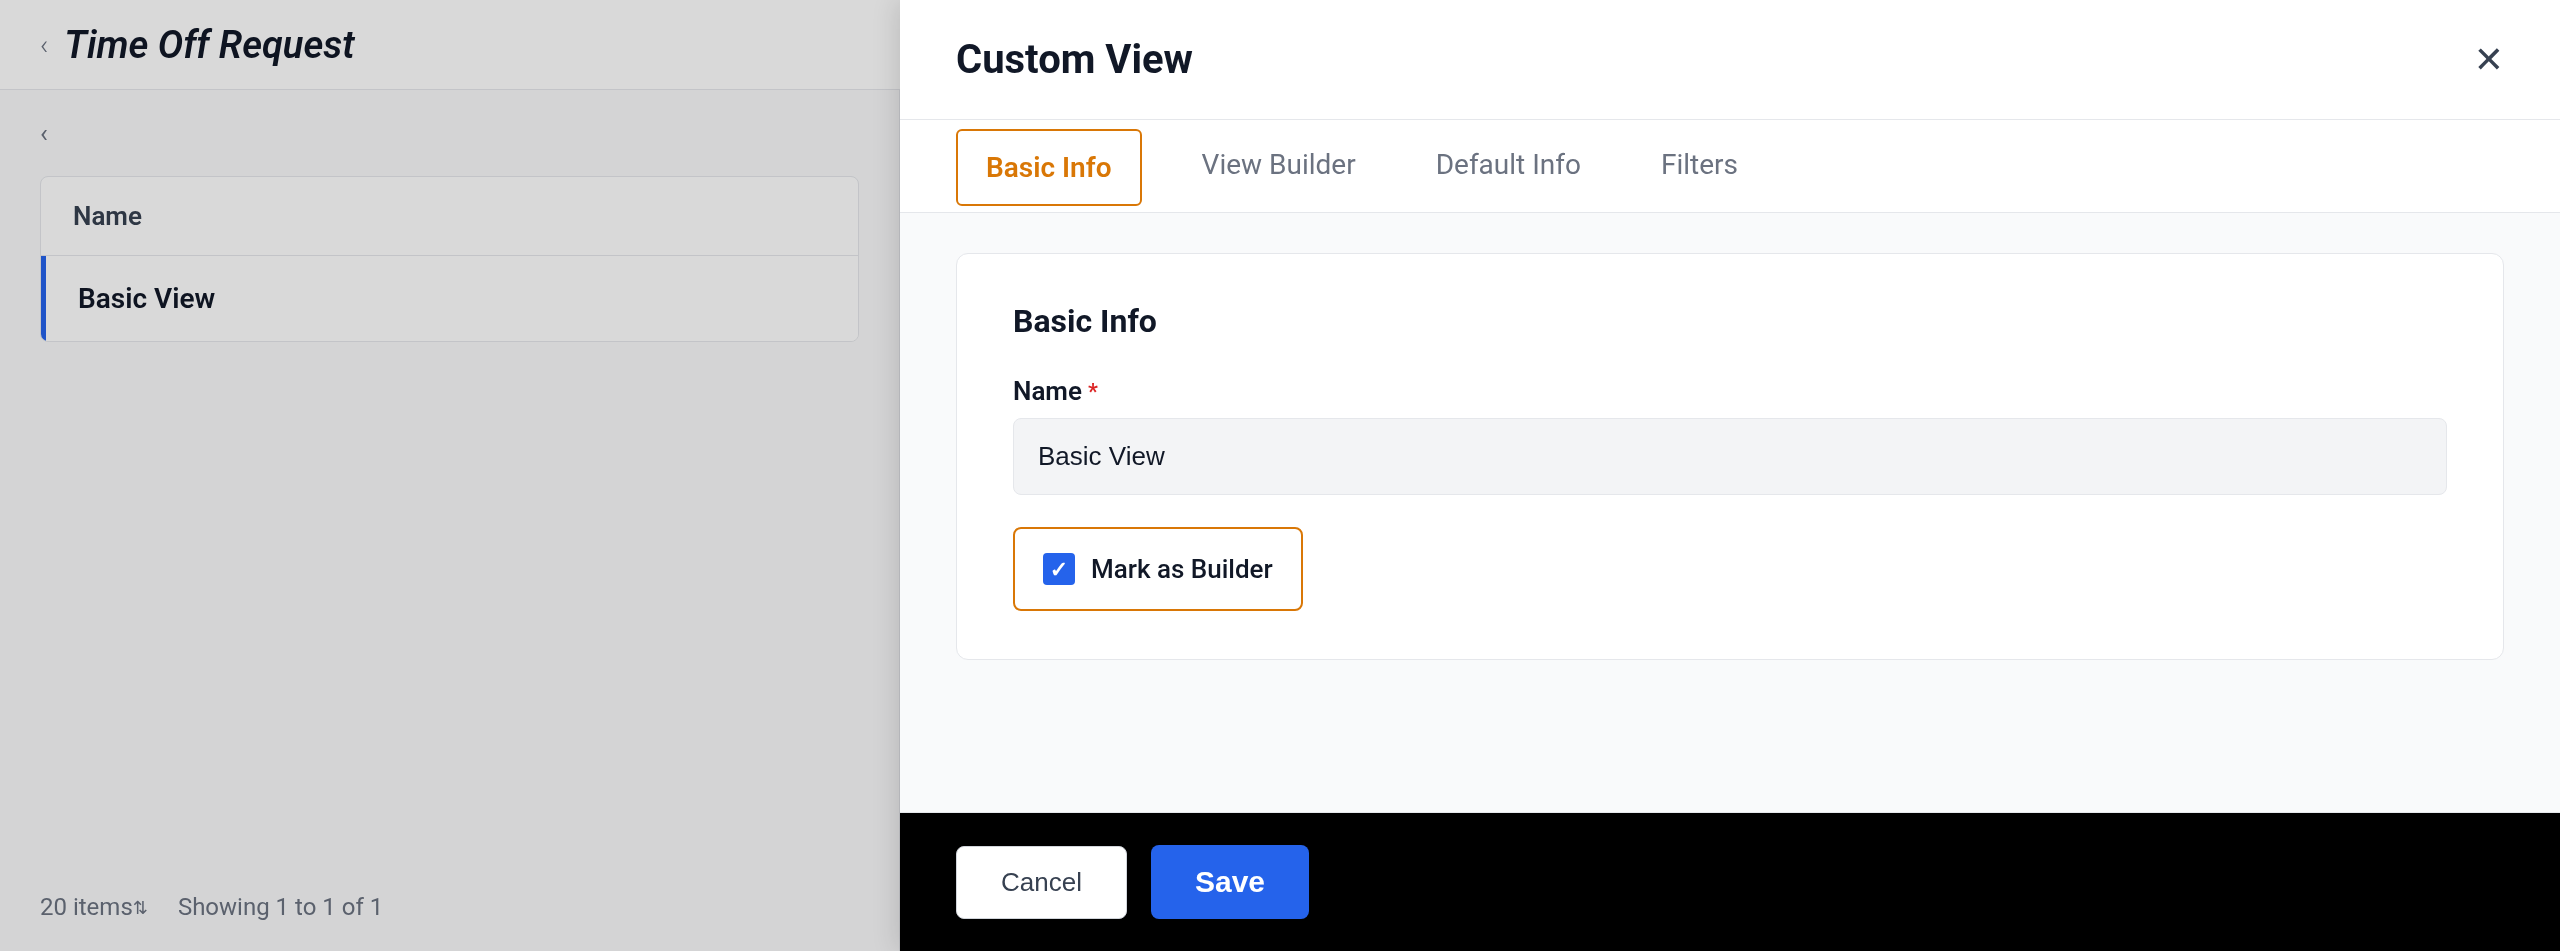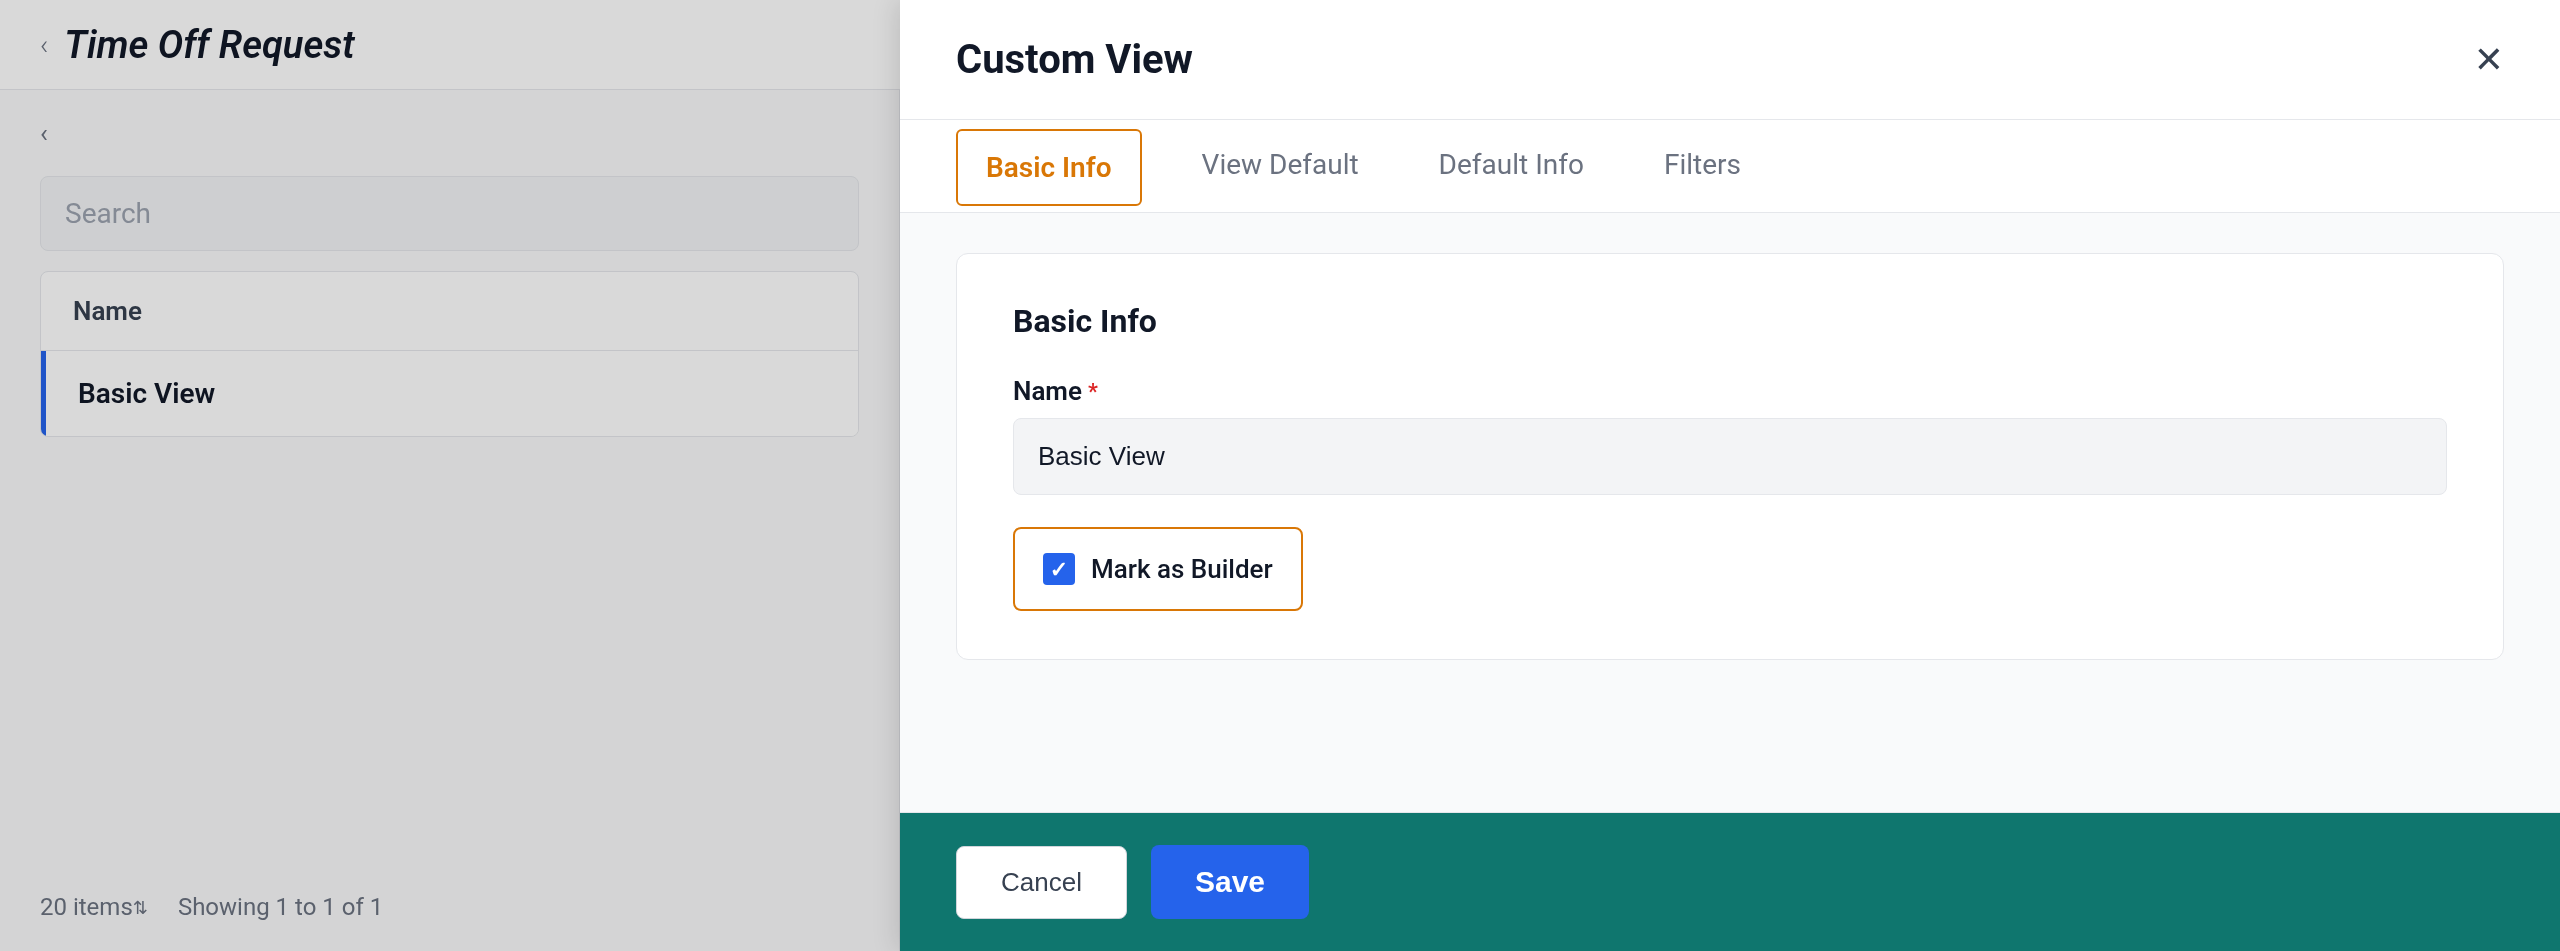--- a/index.html
+++ b/index.html
@@ -311,21 +311,21 @@
       font-weight: 500;
     }
 
     
     .modal-footer {
       padding: 32px 56px;
       border-top: 1px solid #e5e7eb;
       display: flex;
       align-items: center;
       gap: 24px;
-      background: #0f766e;
+      background: #000000;
     }
     .btn-cancel {
       padding: 20px 44px;
       font-size: 26px;
       border: 1.5px solid #d1d5db;
       border-radius: 8px;
       background: #fff;
       color: #374151;
       cursor: pointer;
       font-weight: 500;
@@ -367,21 +367,20 @@
         <span class="avatar-icon">👤</span>
       </div>
     </div>
   </div>
 
   <div class="left-panel">
     <div class="left-panel-header">
       <span class="left-back-arrow">‹</span>
     </div>
 
-    <div class="search-bar">Search</div>
 
     <div class="list-table">
       <div class="list-header-row">Name</div>
       <div class="list-item-row">
         <span class="list-item-text">Basic View</span>
       </div>
     </div>
 
     <div class="list-footer">
       <div class="items-count">
@@ -396,21 +395,21 @@
 
   <div class="modal-panel">
 
     <div class="modal-header">
       <span class="modal-title">Custom View</span>
       <span class="close-btn">✕</span>
     </div>
 
     <div class="modal-tabs">
       <div class="tab-item active">Basic Info</div>
-      <div class="tab-item">View Default</div>
+      <div class="tab-item">View Builder</div>
       <div class="tab-item">Default Info</div>
       <div class="tab-item">Filters</div>
     </div>
 
     <div class="modal-body">
       <div class="basic-info-card">
         <div class="card-title">Basic Info</div>
 
         <div class="form-group">
           <div class="form-label">

